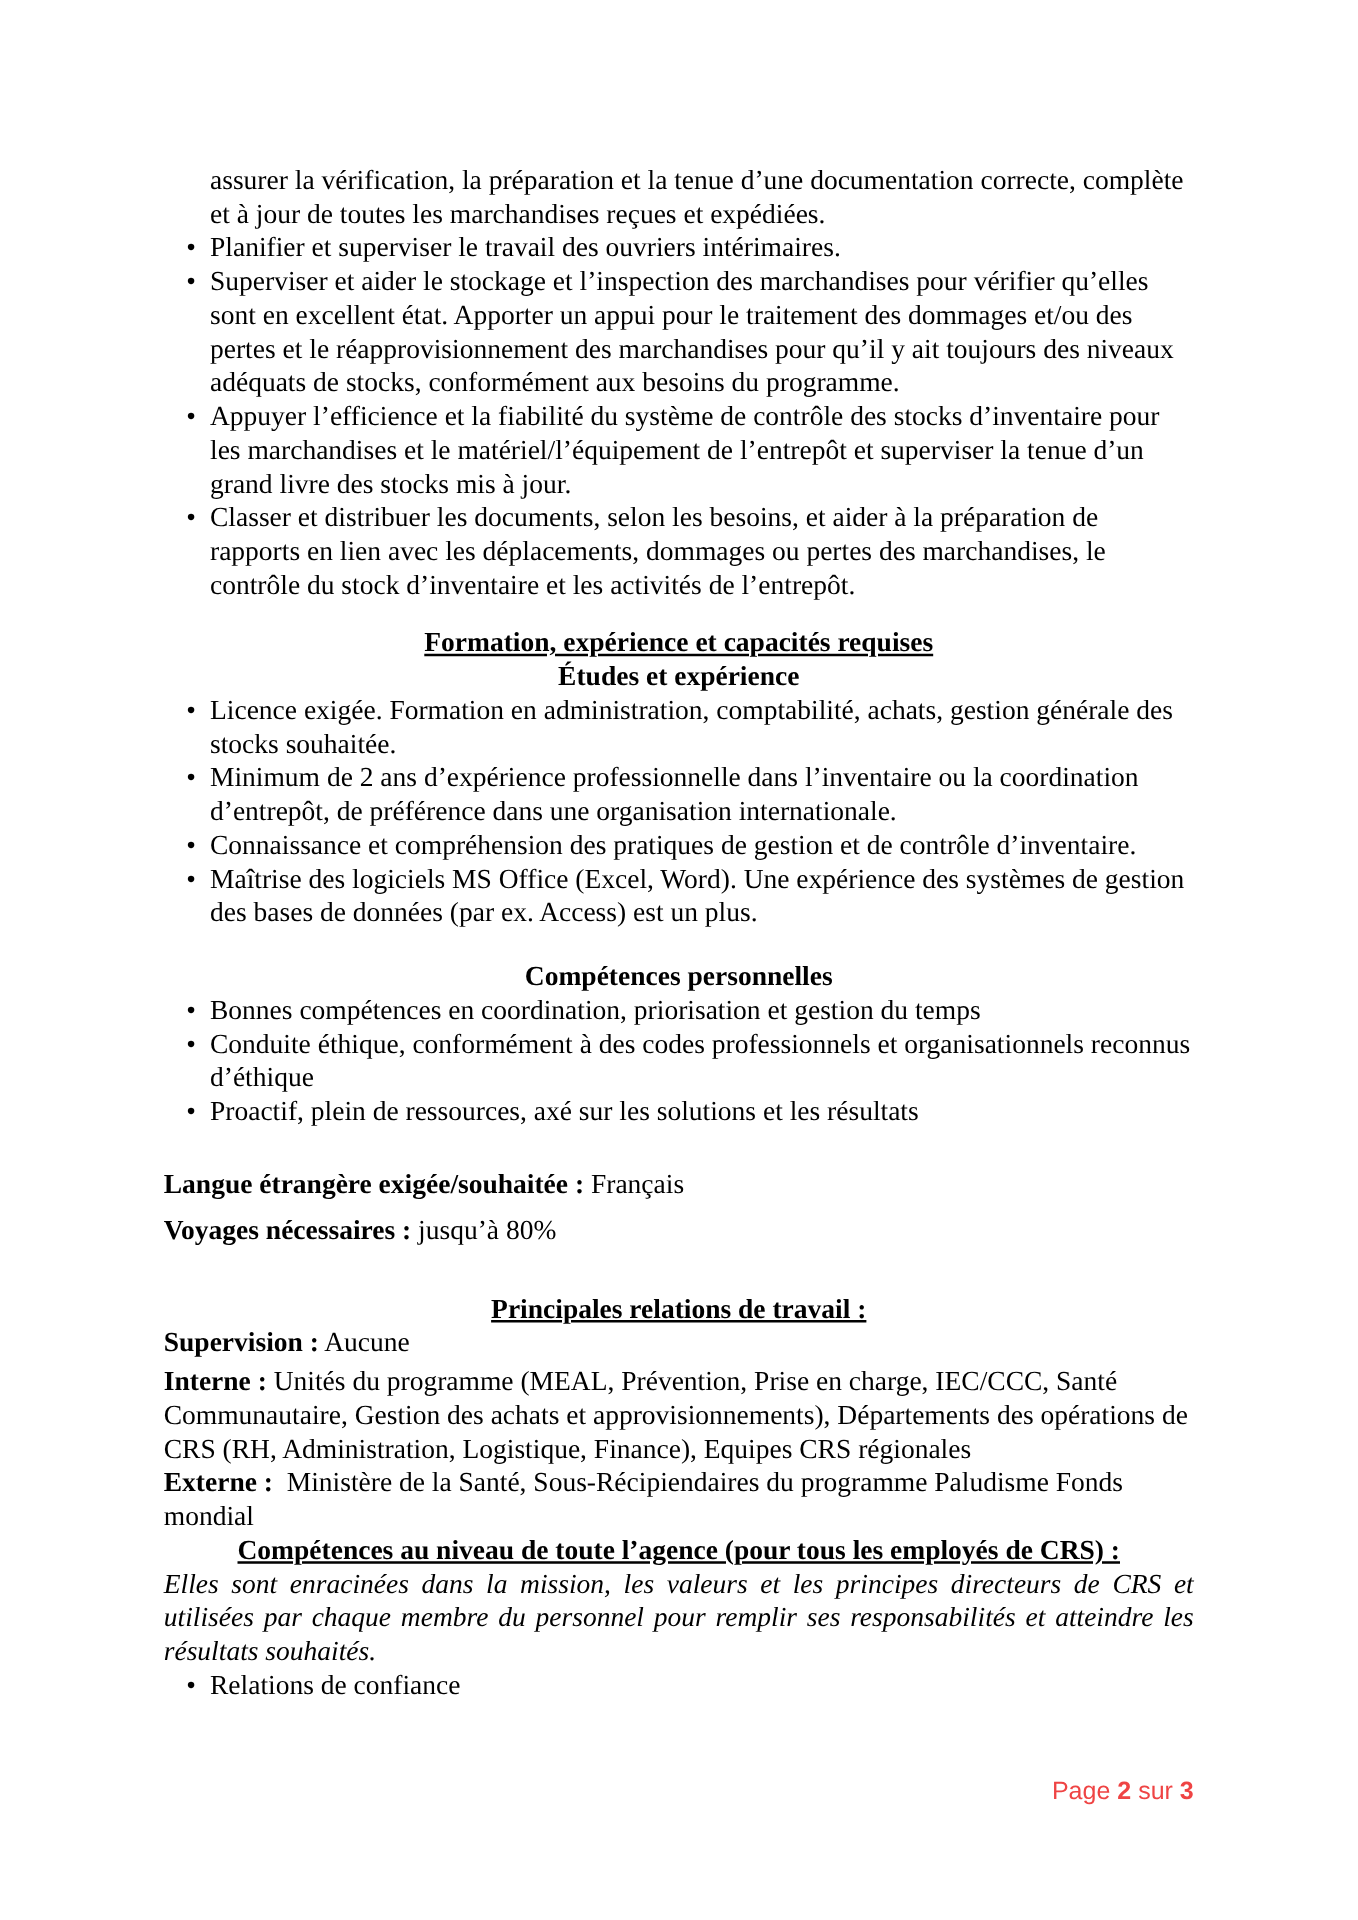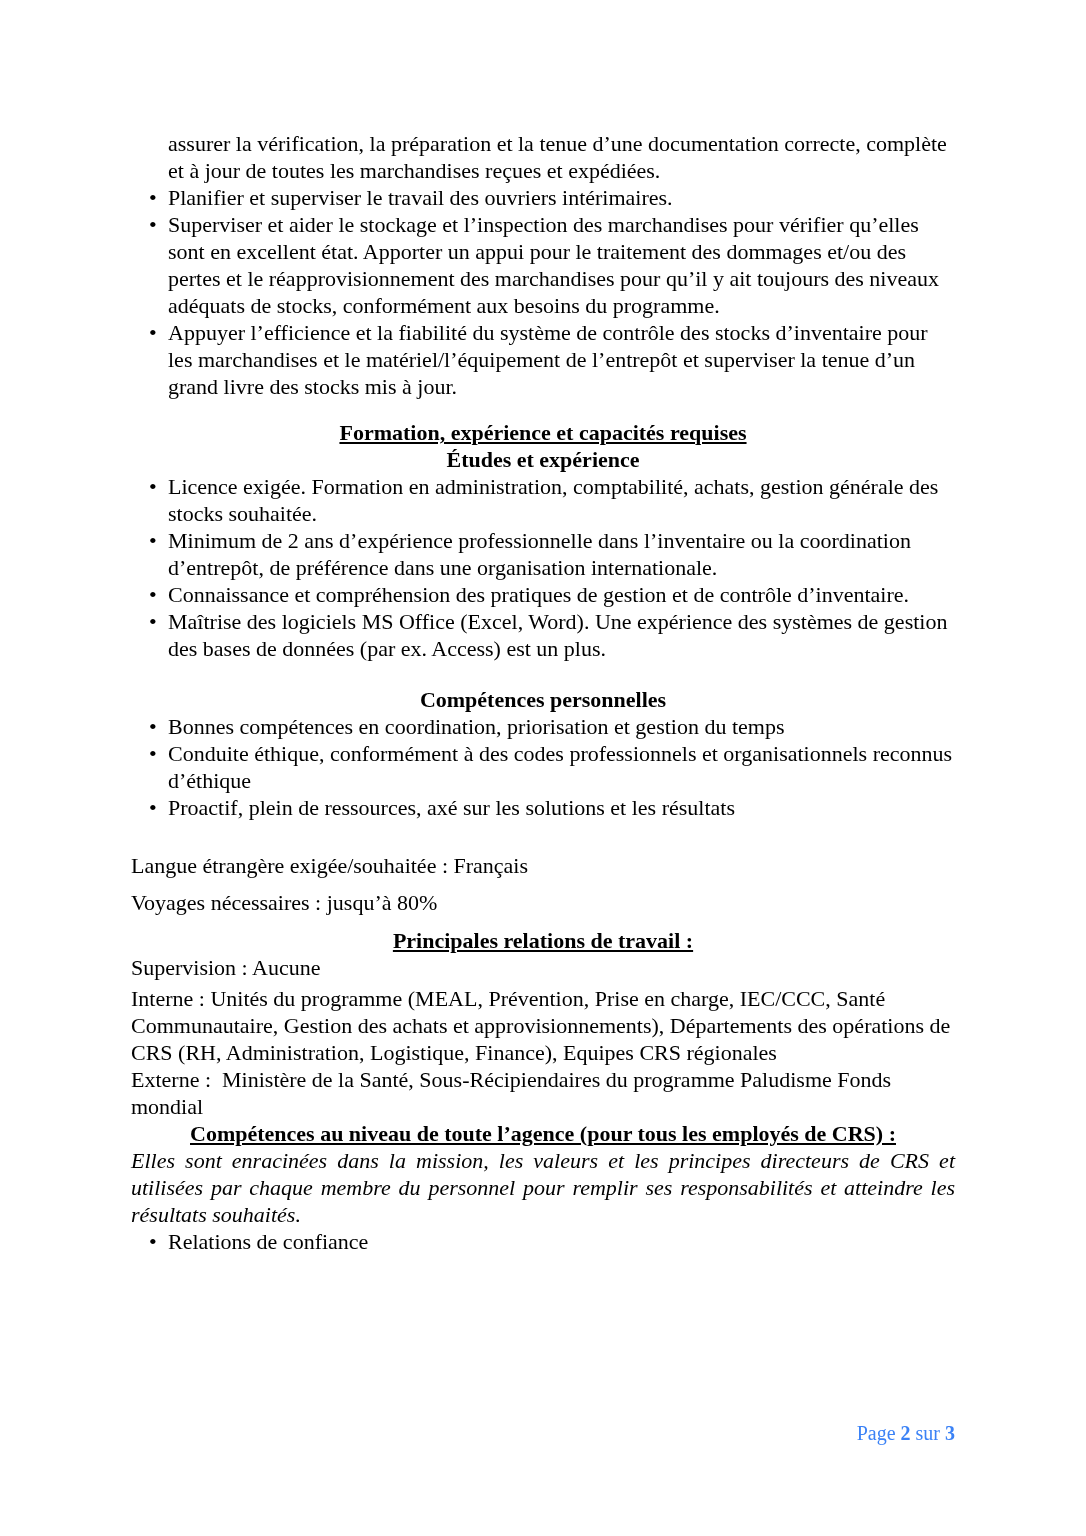--- a/index.html
+++ b/index.html
@@ -21,49 +21,50 @@
   .u { text-decoration: underline; }
   ul.blist { list-style: none; padding-left: 37px; }
   ul.blist li { position: relative; }
   ul.blist li::before {
     content: "\2022";
     position: absolute;
     left: -19px;
     top: 0;
   }
   ul.blist li.no-bullet::before { content: none; }
-  .lbl { font-weight: normal; }
+  .lbl { font-weight: bold; }
   .mt-a { margin-top: 19px; }
   .mt-b { margin-top: 24px; }
   .mt-c { margin-top: 31px; }
   .mt-d { margin-top: 10px; }
-  .mt-e { margin-top: 11px; }
+  .mt-e { margin-top: 36px; }
   .mt-f { margin-top: 4px; }
   .italic-par { font-style: italic; text-align: justify; }
   .footer {
     position: absolute;
     top: 1421px;
     right: 131px;
-    font-family: Liberation Serif, serif;
+    font-family: Liberation Sans, sans-serif;
     font-size: 20px;
     line-height: 24px;
-    color: #3b82f6;
+    color: #ef4444;
   }
   .footer b { font-weight: bold; }
 </style>
 </head>
 <body>
 
 <div class="page">
 
   <ul class="blist">
     <li class="no-bullet">assurer la vérification, la préparation et la tenue d’une documentation correcte, complète et à jour de toutes les marchandises reçues et expédiées.</li>
     <li>Planifier et superviser le travail des ouvriers intérimaires.</li>
     <li>Superviser et aider le stockage et l’inspection des marchandises pour vérifier qu’elles sont en excellent état. Apporter un appui pour le traitement des dommages et/ou des pertes et le réapprovisionnement des marchandises pour qu’il y ait toujours des niveaux adéquats de stocks, conformément aux besoins du programme.</li>
     <li>Appuyer l’efficience et la fiabilité du système de contrôle des stocks d’inventaire pour les marchandises et le matériel/l’équipement de l’entrepôt et superviser la tenue d’un grand livre des stocks mis à jour.</li>
+    <li>Classer et distribuer les documents, selon les besoins, et aider à la préparation de rapports en lien avec les déplacements, dommages ou pertes des marchandises, le contrôle du stock d’inventaire et les activités de l’entrepôt.</li>
   </ul>
 
   <h2 class="u mt-a">Formation, expérience et capacités requises</h2>
   <h2>Études et expérience</h2>
 
   <ul class="blist">
     <li>Licence exigée. Formation en administration, comptabilité, achats, gestion générale des stocks souhaitée.</li>
     <li>Minimum de 2 ans d’expérience professionnelle dans l’inventaire ou la coordination d’entrepôt, de préférence dans une organisation internationale.</li>
     <li>Connaissance et compréhension des pratiques de gestion et de contrôle d’inventaire.</li>
     <li>Maîtrise des logiciels MS Office (Excel, Word). Une expérience des systèmes de gestion des bases de données (par ex. Access) est un plus.</li>

